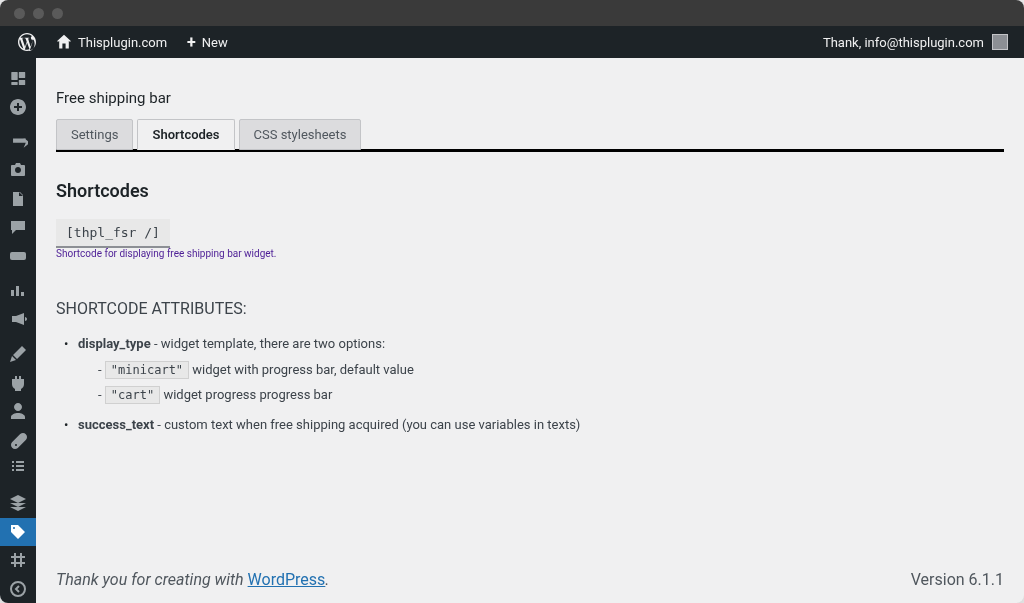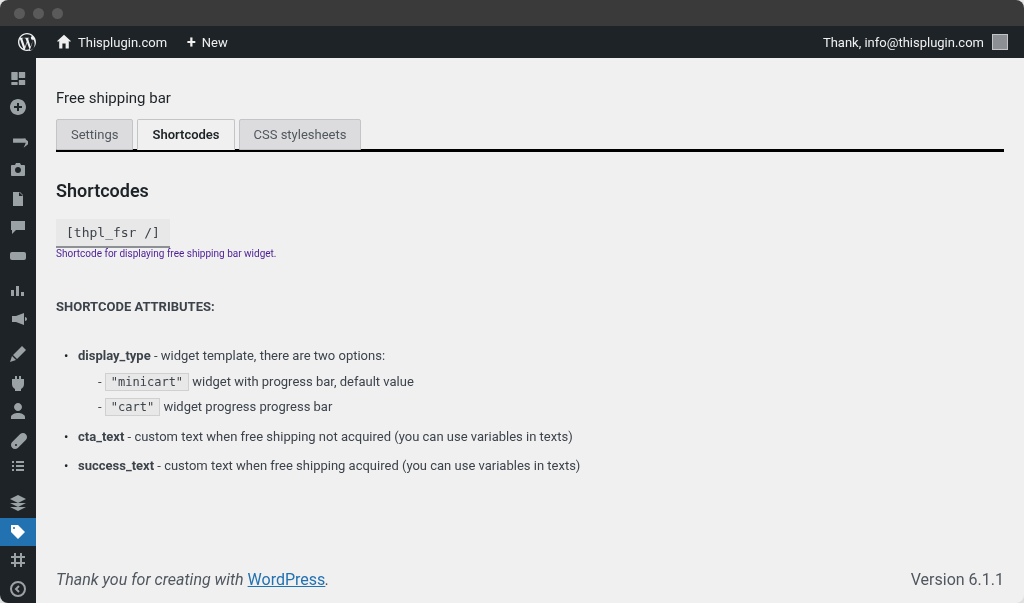--- a/index.html
+++ b/index.html
@@ -26,21 +26,21 @@
 .content-inner { flex: 1; }
 h1.page-title { font-size: 15px; font-weight: 400; color: #1d2327; padding: 31px 0 12px 0; }
 
 .tabs { display: flex; gap: 4px; border-bottom: 3px solid #000000; text-align: center; }
 .tab { padding: 7px 14px; background: #dcdcde; border: 1px solid #c3c4c7; border-bottom: 1px solid #c3c4c7; margin-bottom: -1px; cursor: pointer; color: #50575e; font-size: 13px; border-top-left-radius: 2px; border-top-right-radius: 2px; }
 .tab.active { background: #f0f0f1; border-bottom: 1px solid #f0f0f1; color: #1d2327; font-weight: 600; }
 
 h2.section-title { font-size: 18px; font-weight: 600; color: #1d2327; margin: 28px 0 18px 0; }
 .code-box { background: #e8e8e8; border: 1px solid #8c8f94; border-width: 0 0 2px 0; display: inline-block; padding: 6px 10px; font-family: Consolas, Monaco, monospace; font-size: 13px; margin-bottom: 0; }
 .desc { font-size: 10px; color: #4c1d95; margin-bottom: 40px; }
-.attr-heading { font-size: 13px; font-weight: 700; color: #3c434a; margin-bottom: 32px; }
+.attr-heading { font-size: 16px; font-weight: 400; color: #3c434a; margin-bottom: 16px; }
 
 ul.attrs { list-style: none; padding-left: 8px; }
 ul.attrs > li { position: relative; padding-left: 14px; margin-bottom: 10px; font-size: 13px; line-height: 1.5; }
 ul.attrs > li::before { content: '•'; position: absolute; left: 0; color: #1d2327; }
 ul.attrs > li strong { font-weight: 700; }
 ul.sub { list-style: none; padding-left: 20px; margin-top: 6px; }
 ul.sub li { margin-bottom: 6px; font-size: 13px; }
 ul.sub li::before { content: '- '; }
 code.inline { background: #e8e8e8; border: 1px solid #d0d0d0; padding: 1px 5px; font-family: Consolas, Monaco, monospace; font-size: 12px; }
 
@@ -201,23 +201,20 @@
 
         <ul class="attrs">
           <li>
             <strong>display_type</strong><span> - widget template, there are two options:</span>
             <ul class="sub">
               <li><code class="inline">"minicart"</code><span> widget with progress bar, default value</span></li>
               <li><code class="inline">"cart"</code><span> widget progress progress bar</span></li>
             </ul>
           </li>
           <li>
-            <strong>cta_text</strong><span> - custom text when free shipping not acquired (you can use variables in texts)</span>
-          </li>
-          <li>
             <strong>success_text</strong><span> - custom text when free shipping acquired (you can use variables in texts)</span>
           </li>
         </ul>
       </div>
 
       <div class="footer">
         <span>
           <span>Thank you for creating with </span><a href="#">WordPress</a><span>.</span>
         </span>
         <span class="ver">Version 6.1.1</span>

